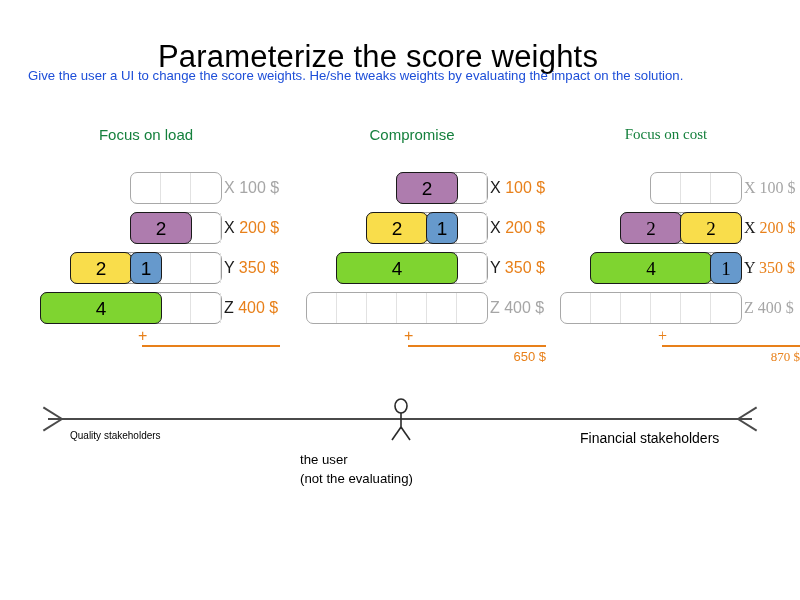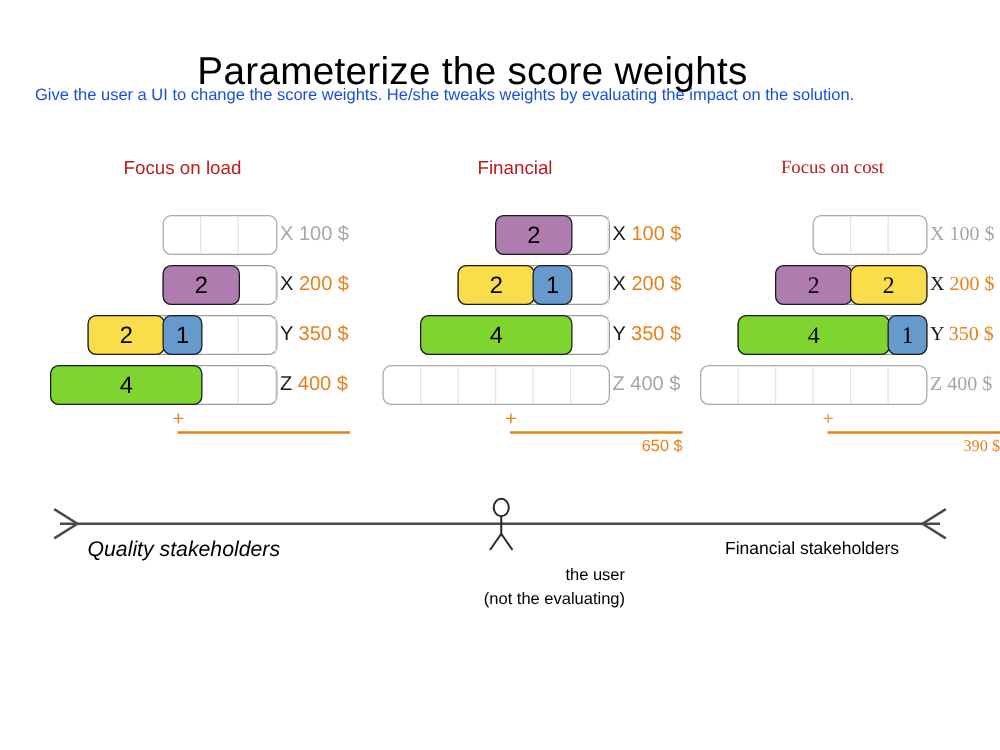--- a/index.html
+++ b/index.html
@@ -32,21 +32,21 @@
 
   
   .scenario {
     position: absolute;
     top: 126px;
     width: 268px;
   }
   .scenario-title {
     text-align: center;
     font-size: 15px;
-    color: #b91c1c;
+    color: #15803d;
     height: 20px;
   }
   .rows {
     margin-top: 22px;
   }
   .row {
     height: 40px;
     position: relative;
   }
   
@@ -156,38 +156,37 @@
     transform-origin: left center;
   }
   .arrow-head.left span.a  { transform: rotate(-148deg); left: 22px; }
   .arrow-head.left span.b  { transform: rotate(148deg);  left: 22px; }
   .arrow-head.right span.a { transform: rotate(-32deg); }
   .arrow-head.right span.b { transform: rotate(32deg); }
 
   #label-quality {
     position: absolute;
     left: 70px; top: 34px;
-    font-size: 17px;
-    font-style: italic;
+    font-size: 10px;
   }
   #label-financial {
     position: absolute;
     left: 580px; top: 34px;
     font-size: 14px;
   }
   #stick-figure {
     position: absolute;
     left: 381px; top: 0px;
     width: 40px; height: 48px;
   }
   #user-caption {
     position: absolute;
     left: 300px; top: 54px;
     width: 200px;
-    text-align: right;
+    text-align: left;
     font-size: 13.2px;
     line-height: 19px;
   }
 </style>
 </head>
 <body>
 
 <h1 id="page-title">Parameterize the score weights</h1>
 <div id="page-subtitle">Give the user a UI to change the score weights. He/she tweaks weights by evaluating the impact on the solution.</div>
 
@@ -244,21 +243,21 @@
           </div>
           <div class="row-label"><span class="lbl-letter">Z </span><span class="lbl-amount">400 $</span></div>
         </div>
       </div>
       <div class="sum">
         <div class="sum-plus">+</div>
         <div class="sum-rule"></div>
       </div>
     </div>
     <div class="scenario" style="left: 278px;">
-      <div class="scenario-title">Financial</div>
+      <div class="scenario-title">Compromise</div>
       <div class="rows">
         <div class="row">
           <div class="bar-area">
             <div class="bar-box" style="width: 92px;">
               <div class="cell"></div>
               <div class="cell"></div>
               <div class="cell"></div>
               <div class="seg" style="left: -1px; width: 62px; background: rgb(174, 124, 174);">2</div>
             </div>
           </div>
@@ -360,21 +359,21 @@
               <div class="cell"></div>
               <div class="cell"></div>
             </div>
           </div>
           <div class="row-label dim"><span class="lbl-letter">Z </span><span class="lbl-amount">400 $</span></div>
         </div>
       </div>
       <div class="sum">
         <div class="sum-plus">+</div>
         <div class="sum-rule"></div>
-        <div class="sum-total">390 $</div>
+        <div class="sum-total">870 $</div>
       </div>
     </div>
   </div>
 
 <div id="axis-block">
   <div id="axis-line"></div>
   <div class="arrow-head left">
     <span class="a"></span>
       <span class="b"></span>
   </div>

